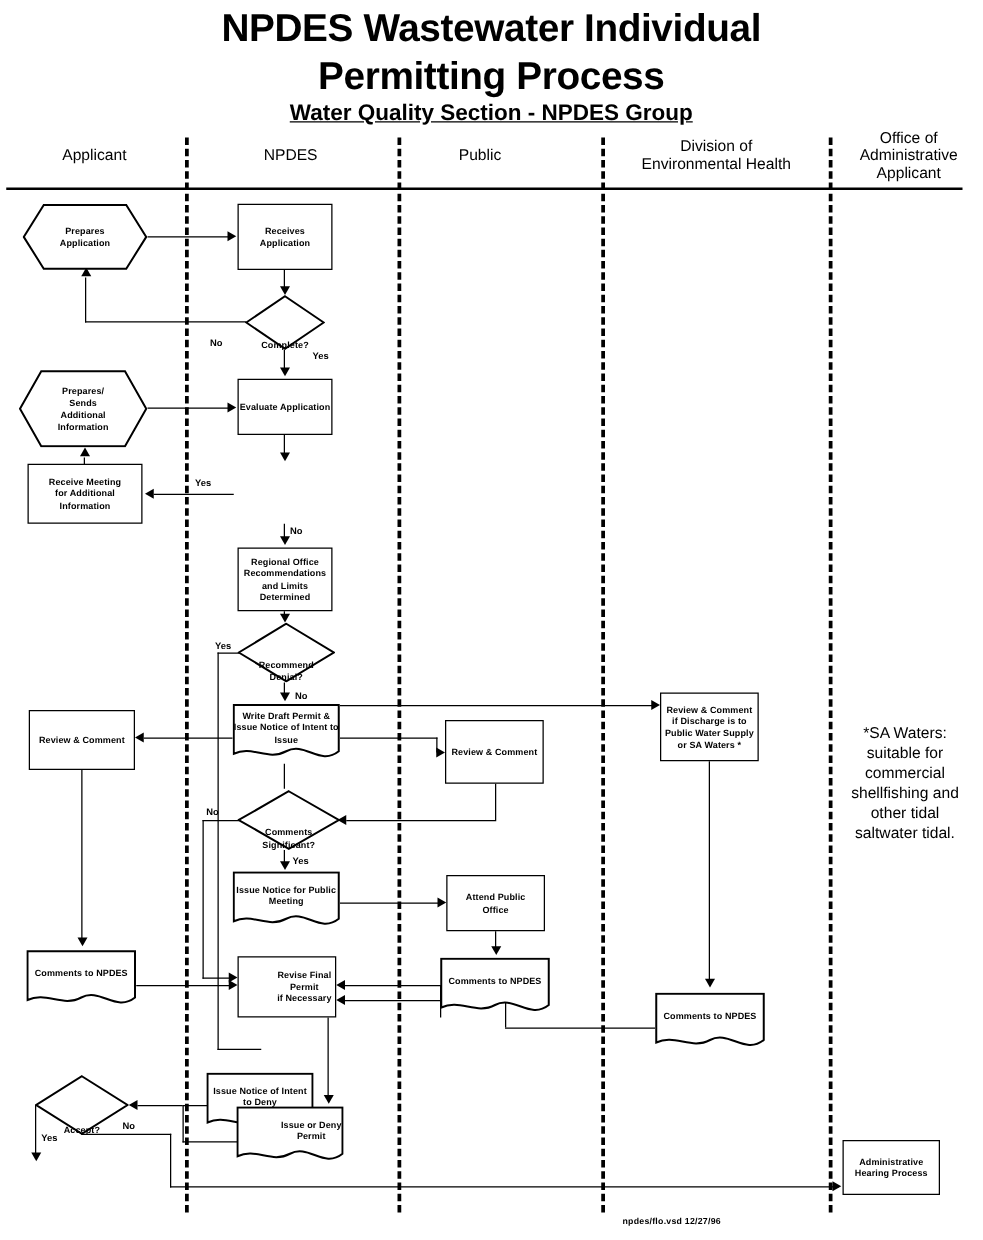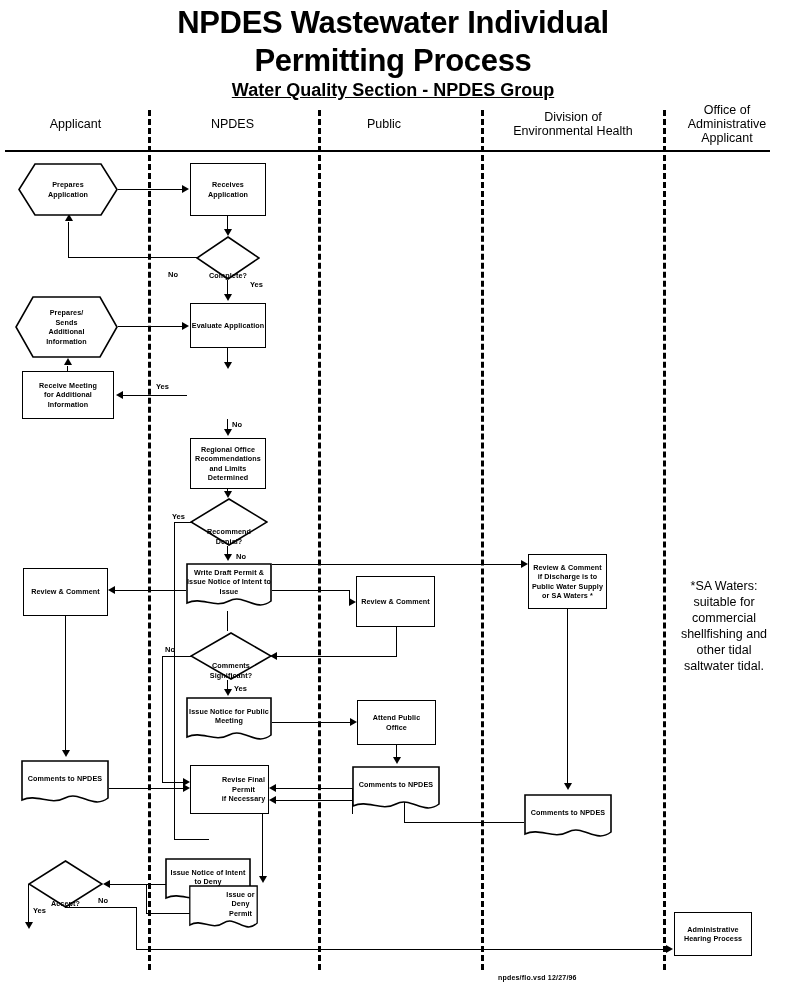--- a/index.html
+++ b/index.html
@@ -207,21 +207,21 @@
   </div>
 
   <div class="node doc" style="left:165px;top:830px;width:86px;height:48px;margin-top:28px;">
     <svg viewBox="0 0 86 48" preserveAspectRatio="none">
         <path d="M1,1 H85 V38 C70,50 58,30 43,38 C28,46 16,33 1,40 Z" fill="#fff" stroke="#000" stroke-width="1.6"></path>
       </svg>
     <div class="lbl" style="white-space:pre-line;">Issue Notice of Intent
 to Deny</div>
   </div>
 
-  <div class="node doc" style="left:189px;top:885px;width:69px;height:48px;padding-left:34px;">
+  <div class="node doc" style="left:189px;top:885px;width:86px;height:48px;padding-left:34px;">
     <svg viewBox="0 0 86 48" preserveAspectRatio="none">
         <path d="M1,1 H85 V38 C70,50 58,30 43,38 C28,46 16,33 1,40 Z" fill="#fff" stroke="#000" stroke-width="1.6"></path>
       </svg>
     <div class="lbl">Issue or Deny Permit</div>
   </div>
 
   <div class="node dia" style="left:28px;top:860px;width:75px;height:48px;">
     <svg viewBox="0 0 75 48" preserveAspectRatio="none">
         <polygon points="37.5,1 74,24 37.5,47 1,24" fill="#fff" stroke="#000" stroke-width="1.6"></polygon>
       </svg>

